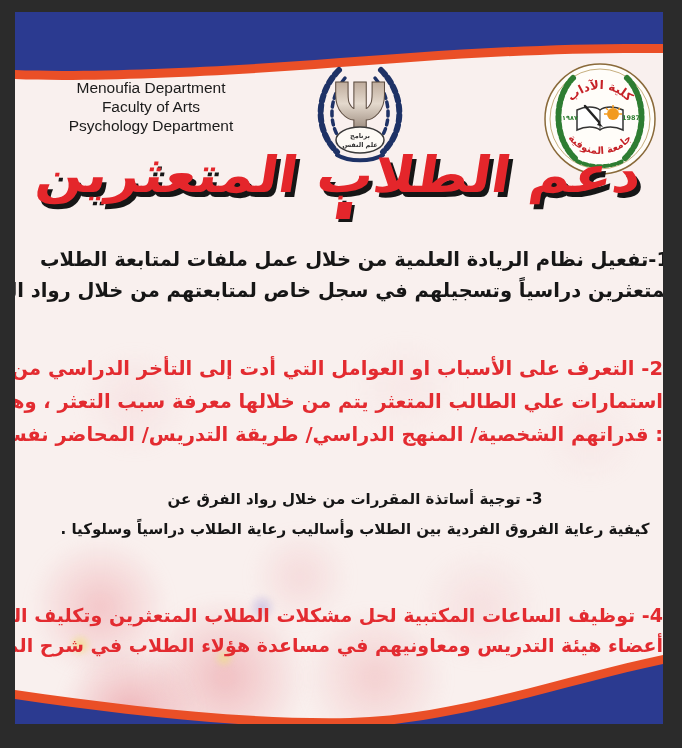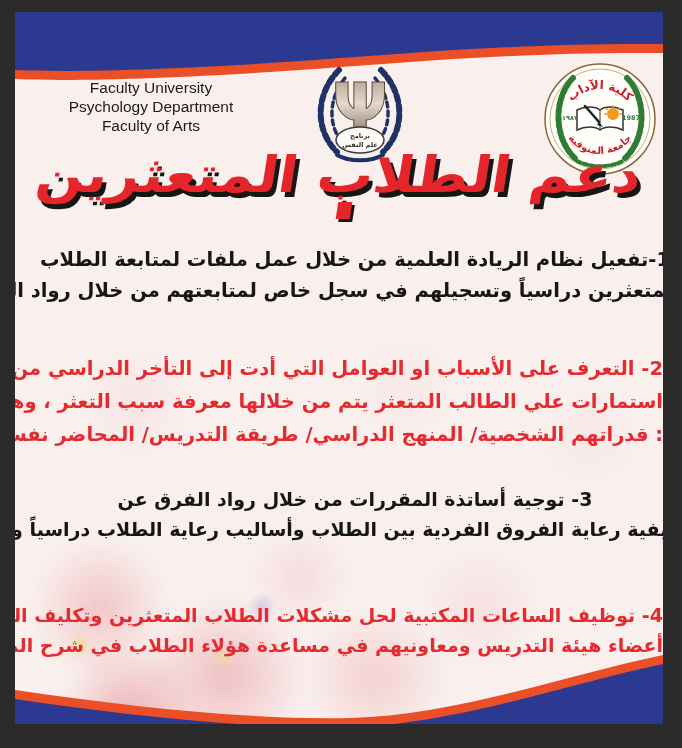--- a/index.html
+++ b/index.html
@@ -60,21 +60,21 @@
   
   .para{
     position:absolute;left:0;width:100%;z-index:2;
     direction:rtl;text-align:center;font-weight:bold;
   }
   .para .pline{white-space:nowrap;}
   .p-black{color:#161616;margin-left:16px;}
   .p-red{color:#e32b30;}
   .para1{top:232px;font-size:19.5px;line-height:31px;}
   .para2{top:340px;font-size:19.5px;line-height:33px;}
-  .para3{top:472px;font-size:19px;line-height:30px;}
+  .para3{top:472px;font-size:15px;line-height:30px;}
   .para4{top:588px;font-size:19px;line-height:30px;}
   
   .seal-arc-top{font-size:12px;font-weight:bold;fill:#c62127;}
   .seal-arc-bottom{font-size:10px;font-weight:bold;fill:#c62127;}
   .seal-year{font-size:6.5px;fill:#2e7d32;font-weight:bold;}
   .banner-text{font-size:6.5px;fill:#333;font-weight:bold;}
 </style>
 </head>
 <body>
 
@@ -100,23 +100,23 @@
     <path d="M0,0 H648 V41 C520,40 420,48 300,57 C190,65 70,70 0,67 Z" fill="#ea4f27"></path>
     <path d="M0,0 H648 V32 C520,31 420,39 300,48 C190,56 70,61 0,58 Z" fill="#2b3a90"></path>
   </svg>
 
   <svg class="wave wave-bottom" width="648" height="72" viewBox="0 0 648 72">
     <path d="M0,38 C110,54 230,68 335,66 C440,64 555,22 648,3 V72 H0 Z" fill="#ea4f27"></path>
     <path d="M0,47 C110,63 230,77 335,75 C440,73 555,31 648,12 V72 H0 Z" fill="#2b3a90"></path>
   </svg>
 
   <div class="inst">
-    <div>Faculty University</div>
+    <div>Menoufia Department</div>
+    <div>Faculty of Arts</div>
     <div>Psychology Department</div>
-    <div>Faculty of Arts</div>
   </div>
 
   <svg class="logo-psych" width="146" height="118" viewBox="0 0 146 118">
     <defs>
       <linearGradient id="bronze" x1="0" y1="0" x2="0" y2="1">
         <stop offset="0" stop-color="#a8907e"></stop>
         <stop offset="0.45" stop-color="#e4d9cd"></stop>
         <stop offset="1" stop-color="#6e5a4c"></stop>
       </linearGradient>
     </defs>

